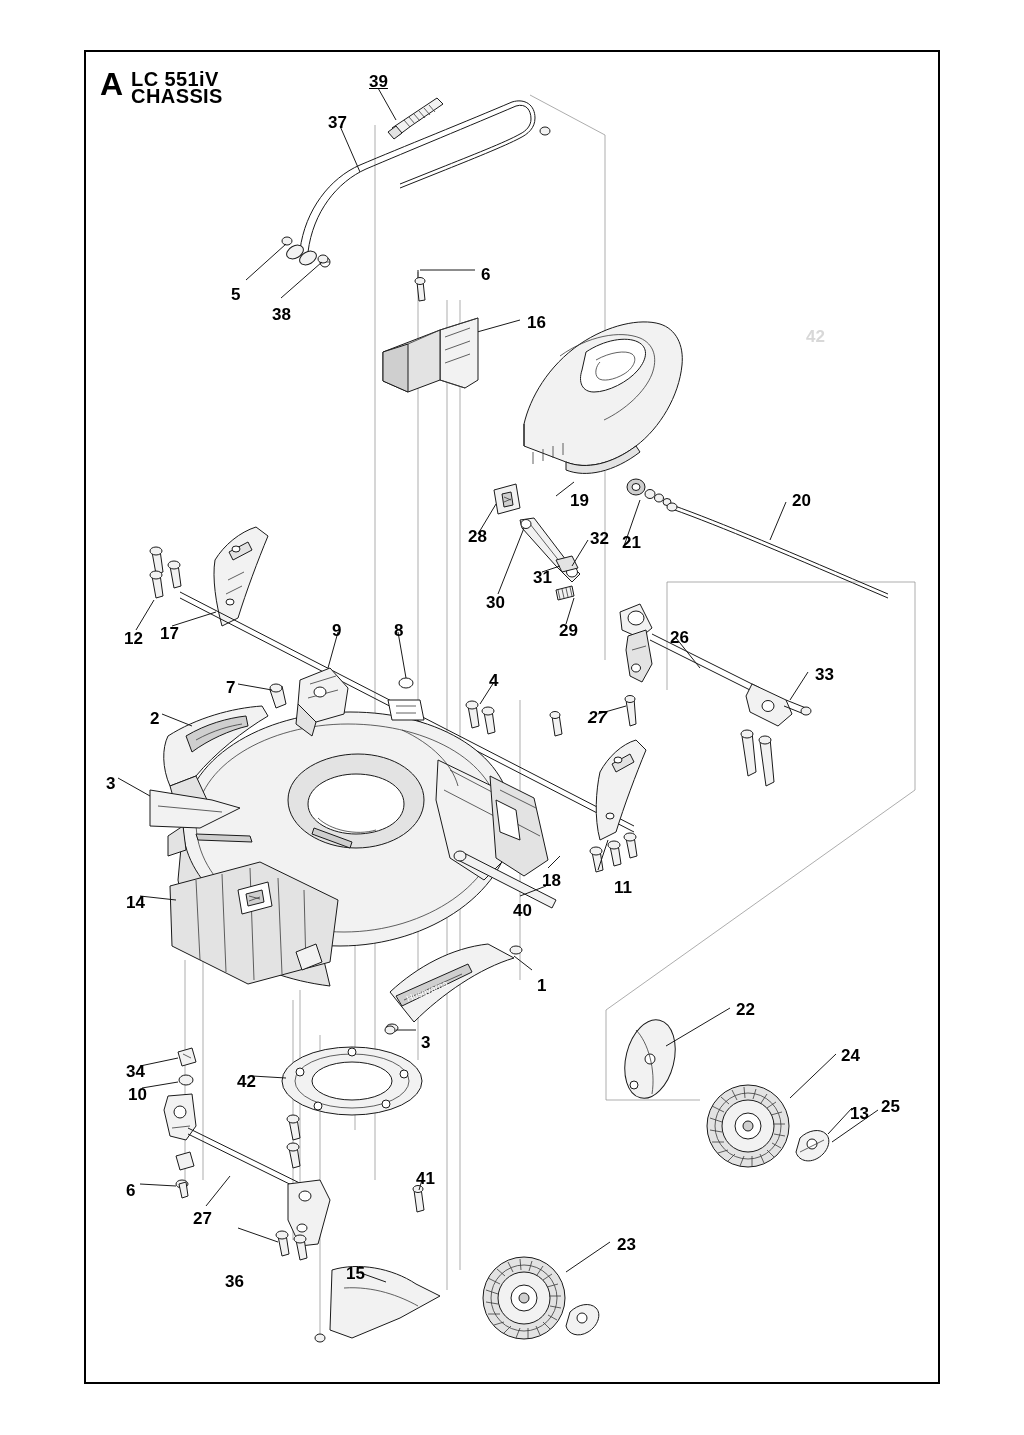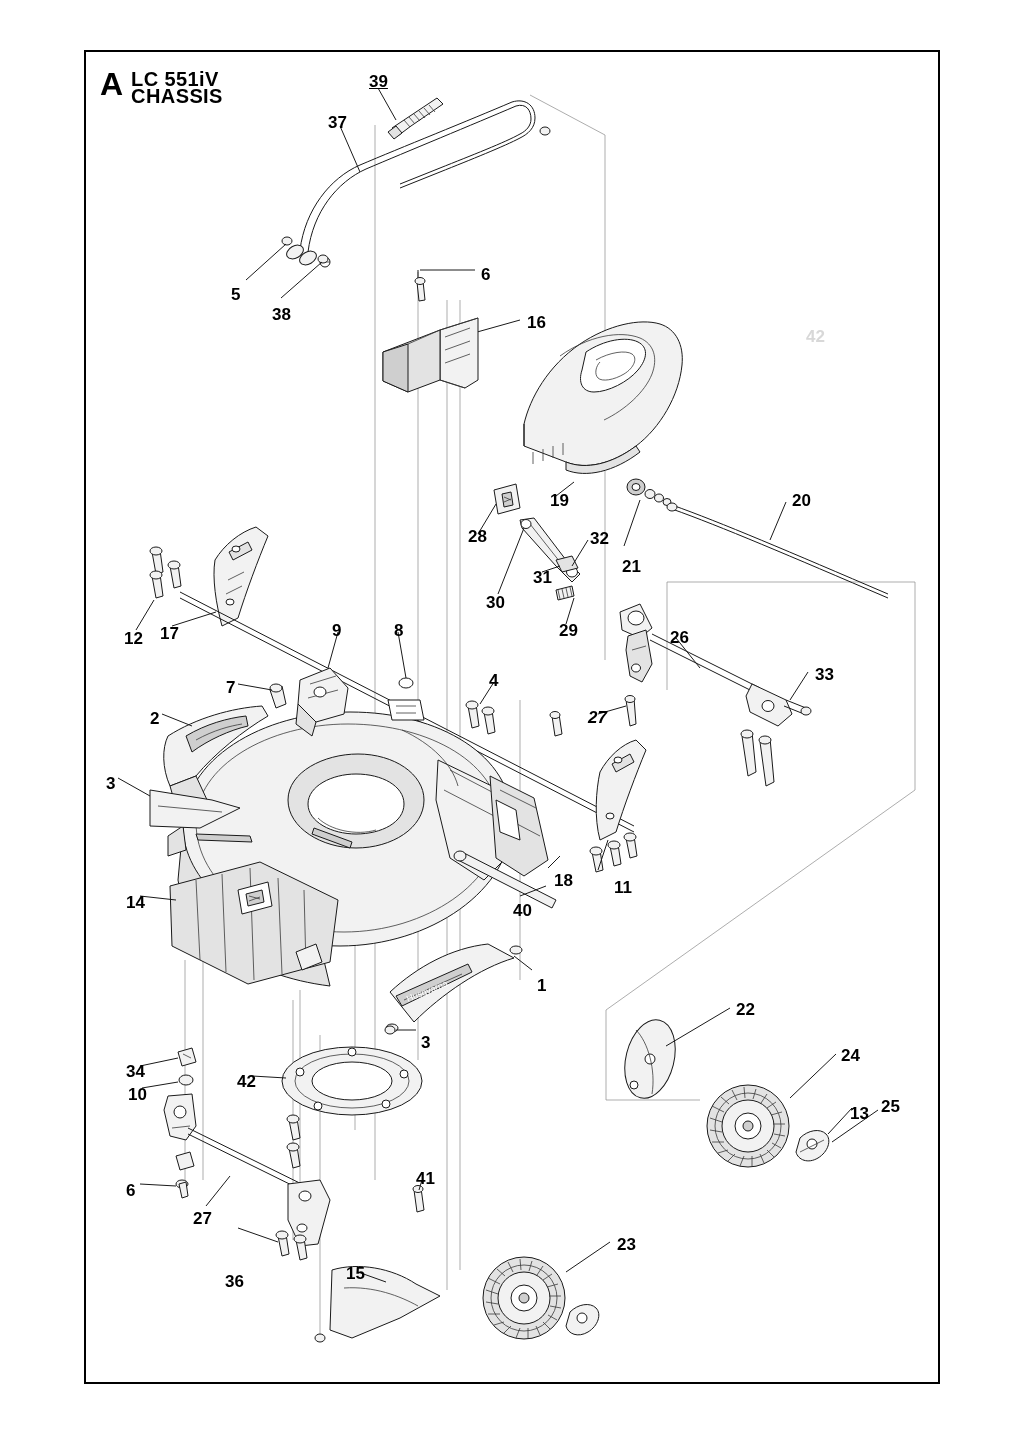--- a/index.html
+++ b/index.html
@@ -470,40 +470,40 @@
     </g>
 
   </svg>
 
   <div class="callout" style="left:369px; top:73px;text-decoration:underline;">39</div>
   <div class="callout" style="left:328px; top:114px;">37</div>
   <div class="callout" style="left:231px; top:286px;">5</div>
   <div class="callout" style="left:272px; top:306px;">38</div>
   <div class="callout" style="left:481px; top:266px;">6</div>
   <div class="callout" style="left:527px; top:314px;">16</div>
-  <div class="callout" style="left:550px; top:492px;">19</div>
+  <div class="callout" style="left:570px; top:492px;">19</div>
   <div class="callout" style="left:792px; top:492px;">20</div>
   <div class="callout" style="left:468px; top:528px;text-align:center;">28</div>
   <div class="callout" style="left:590px; top:530px;">32</div>
-  <div class="callout" style="left:622px; top:558px;">21</div>
+  <div class="callout" style="left:622px; top:534px;">21</div>
   <div class="callout" style="left:533px; top:569px;">31</div>
   <div class="callout" style="left:486px; top:594px;">30</div>
   <div class="callout" style="left:559px; top:622px;">29</div>
   <div class="callout" style="left:670px; top:629px;">26</div>
   <div class="callout" style="left:815px; top:666px;">33</div>
   <div class="callout" style="left:124px; top:630px;">12</div>
   <div class="callout" style="left:160px; top:625px;">17</div>
   <div class="callout" style="left:332px; top:622px;">9</div>
   <div class="callout" style="left:394px; top:622px;">8</div>
   <div class="callout" style="left:489px; top:672px;">4</div>
   <div class="callout" style="left:588px; top:709px;font-style:italic;">27</div>
   <div class="callout" style="left:226px; top:679px;">7</div>
   <div class="callout" style="left:150px; top:710px;">2</div>
   <div class="callout" style="left:106px; top:775px;">3</div>
-  <div class="callout" style="left:542px; top:872px;margin-left:12px;">18</div>
+  <div class="callout" style="left:542px; top:872px;">18</div>
   <div class="callout" style="left:598px; top:879px;margin-left:16px;">11</div>
   <div class="callout" style="left:513px; top:902px;">40</div>
   <div class="callout" style="left:126px; top:894px;">14</div>
   <div class="callout" style="left:537px; top:977px;">1</div>
   <div class="callout" style="left:421px; top:1034px;">3</div>
   <div class="callout" style="left:736px; top:1001px;">22</div>
   <div class="callout" style="left:841px; top:1047px;">24</div>
   <div class="callout" style="left:850px; top:1098px;margin-top:7px;">13</div>
   <div class="callout" style="left:881px; top:1098px;">25</div>
   <div class="callout" style="left:126px; top:1063px;">34</div>

